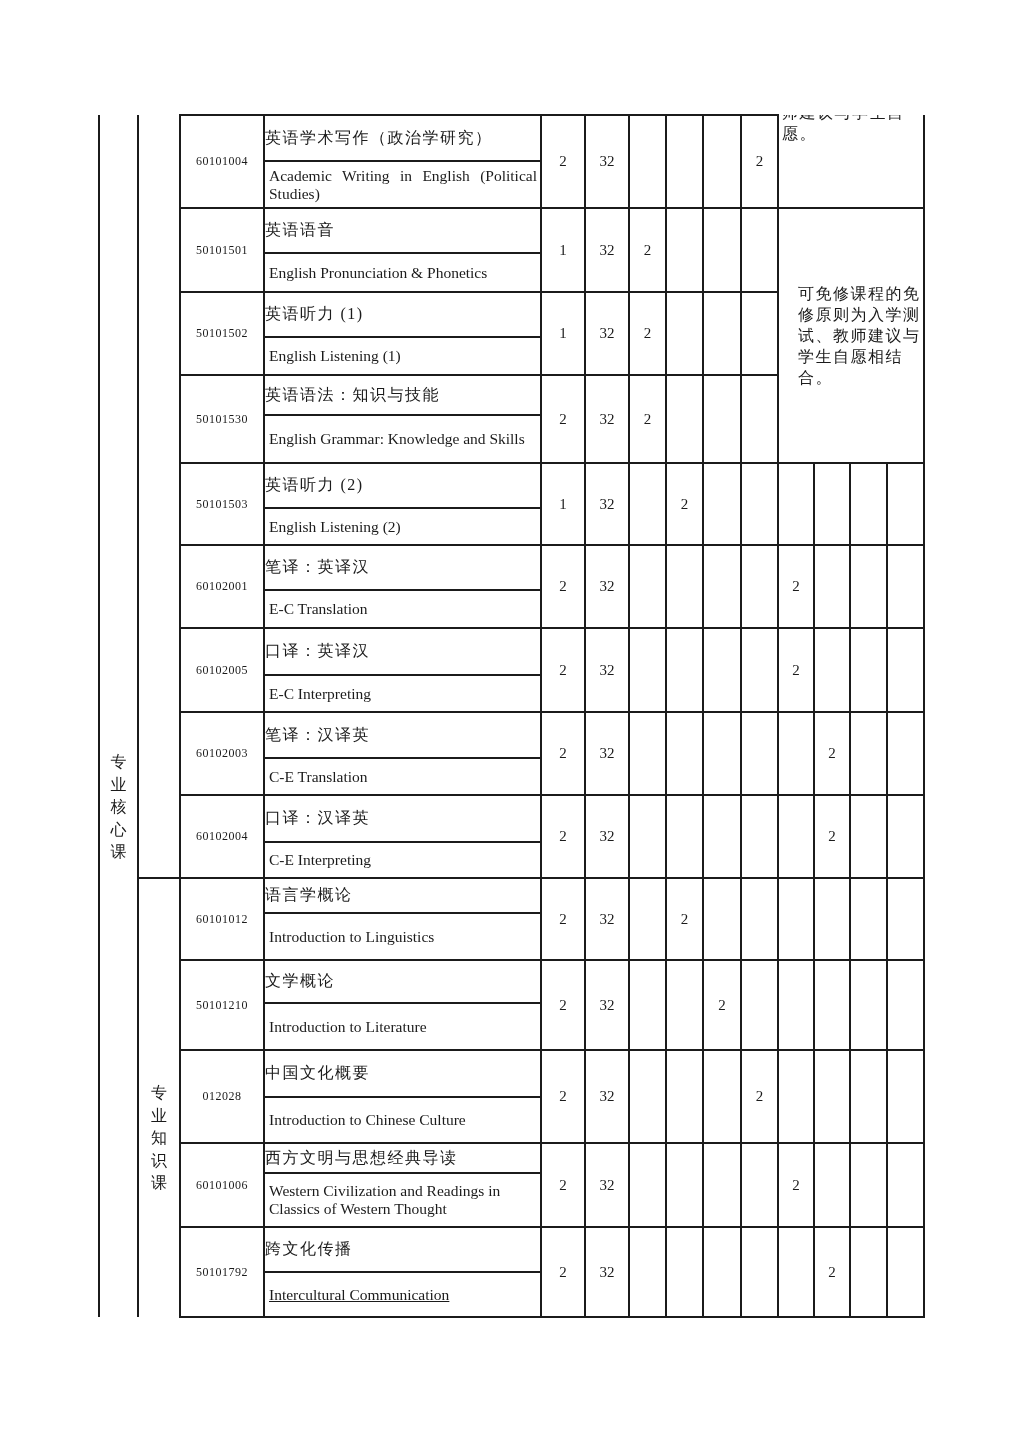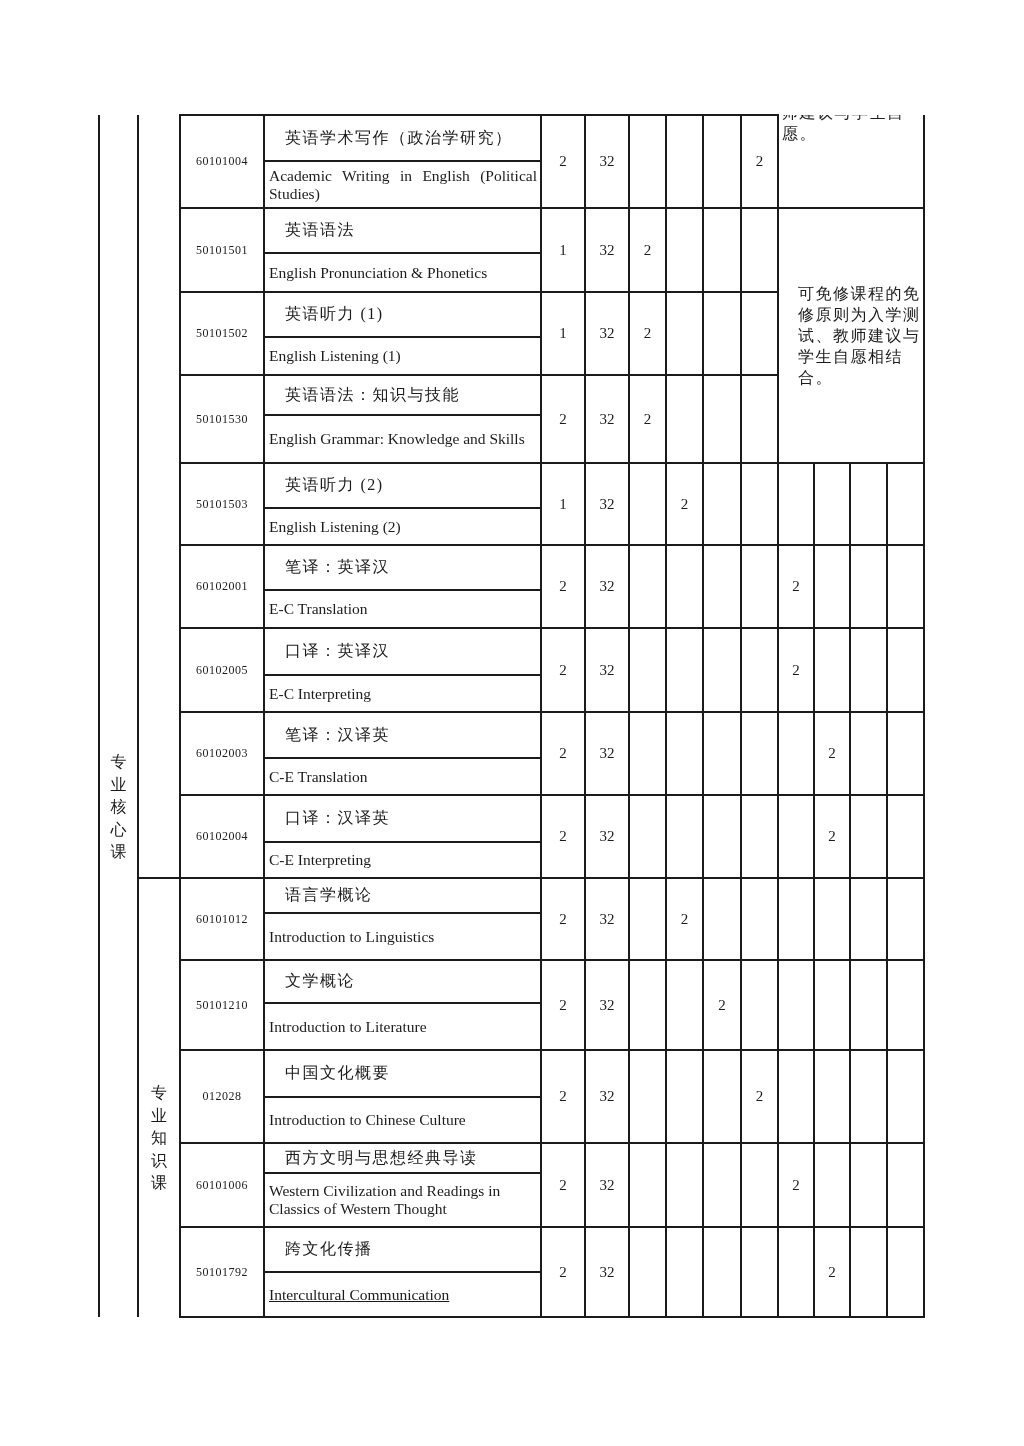--- a/index.html
+++ b/index.html
@@ -16,21 +16,21 @@
   td.catA{border-top:none;border-bottom:none;position:relative;}
   td.catB-top{border-top:none;}
   td.catB-bot{border-bottom:none;position:relative;}
   .vert{
     width:19px;line-height:22.5px;font-size:16px;text-align:center;
     word-break:break-all;position:absolute;left:50%;transform:translateX(-50%);
   }
   td.catA .vert{top:636px;}
   td.catB-bot .vert{top:203px;}
   td.code{text-align:center;font-size:12px;letter-spacing:.5px;}
-  td.cn{font-size:16px;letter-spacing:1.5px;padding-left:20px;}
+  td.cn{font-size:16px;letter-spacing:1.5px;padding-left:0;}
   td.en{font-size:15.5px;padding-left:4px;margin-top:17px;}
   td.en.justify{text-align:justify;padding-right:3px;}
   td.en.padr{padding-right:24px;}
   td.num{text-align:center;font-size:15px;}
   td.note1{border-top:none;vertical-align:top;}
   .clip{overflow:hidden;height:44px;}
   .clip div{
     margin-top:-13px;font-size:16px;line-height:21px;letter-spacing:1.5px;
     padding:0 3px;word-break:break-all;
   }
@@ -77,21 +77,21 @@
           <div class="clip">
             <div>师建议与学生自愿。</div>
           </div>
         </td>
       </tr>
       <tr style="height: 47px;">
         <td class="en justify">Academic Writing in English (Political Studies)</td>
       </tr>
       <tr style="height: 45px;">
         <td class="code" rowspan="2">50101501</td>
-        <td class="cn">英语语法</td>
+        <td class="cn">英语语音</td>
         <td class="num" rowspan="2">1</td>
         <td class="num" rowspan="2">32</td>
         <td class="num" rowspan="2">2</td>
         <td class="num" rowspan="2"></td>
         <td class="num" rowspan="2"></td>
         <td class="num" rowspan="2"></td>
         <td class="note2" rowspan="6" colspan="4">可免修课程的免修原则为入学测试、教师建议与学生自愿相结合。</td>
       </tr>
       <tr style="height: 39px;">
         <td class="en">English Pronunciation &amp; Phonetics</td>

